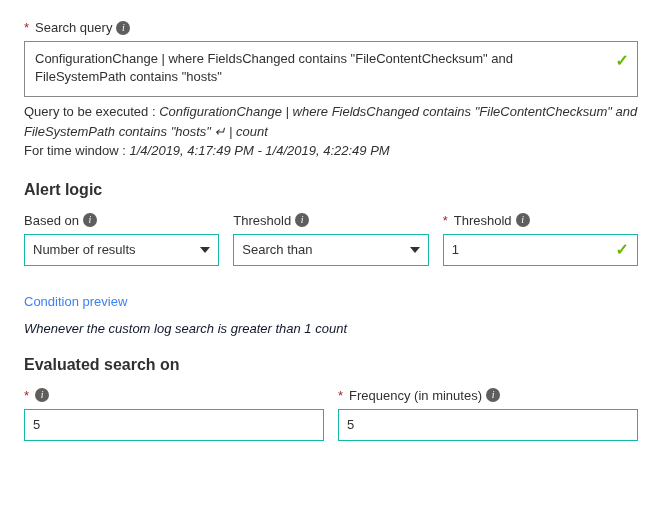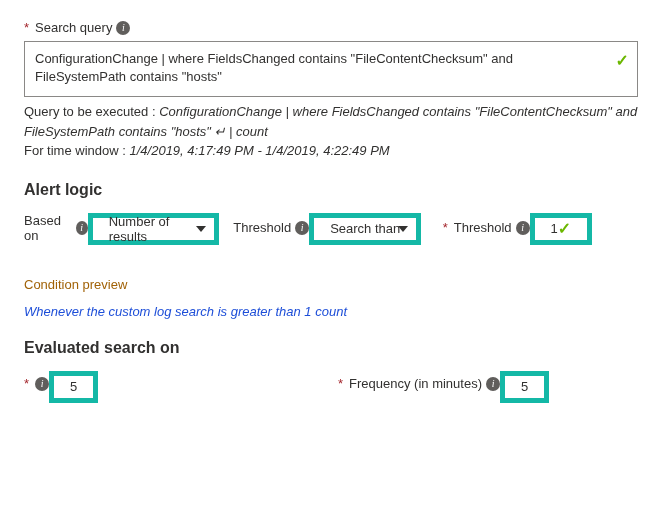--- a/index.html
+++ b/index.html
@@ -60,25 +60,25 @@
     }
     .query-preview .italic { font-style: italic; }
     .heading {
       font-size: 16px;
       font-weight: 700;
       color: #323130;
       margin-top: 20px;
       margin-bottom: 14px;
     }
     .row { display: flex; gap: 14px; }
-    .col { flex: 1; display: flex; flex-direction: row; }
+    .col { flex: 1; display: flex; flex-direction: column; }
     .select-box, .input-box {
-      border: 5px solid #14b8a6;
+      border: 1px solid #14b8a6;
       height: 32px;
-      padding: 0 16px;
+      padding: 0 8px;
       display: flex;
       align-items: center;
       position: relative;
       font-size: 13px;
       background: #fff;
     }
     .select-box .chevron {
       position: absolute;
       right: 8px;
       top: 50%;
@@ -89,28 +89,28 @@
       border-top: 6px solid #323130;
     }
     .input-box { justify-content: space-between; }
     .input-box .check-inline {
       color: #6bb700;
       font-size: 16px;
       font-weight: bold;
     }
     .subheading {
       font-size: 13px;
-      color: #a16207;
+      color: #3b82f6;
       margin-top: 28px;
       margin-bottom: 12px;
     }
     .preview-text {
       font-style: italic;
       font-size: 13px;
-      color: #1d4ed8;
+      color: #0f172a;
     }
     .return-symbol { font-family: Arial; }
   </style>
 </head>
 <body>
 
 <div class="section">
   <div class="field-label">
     <span class="req">*</span>
     <span>Search query</span>

